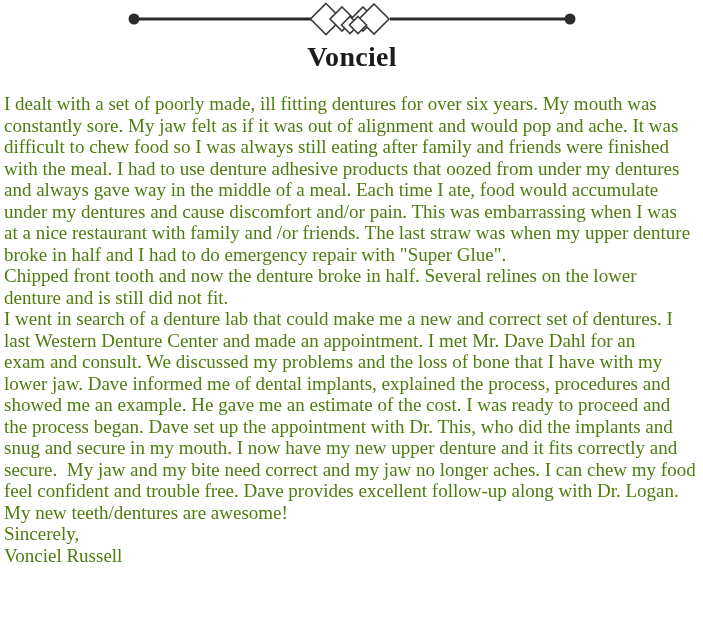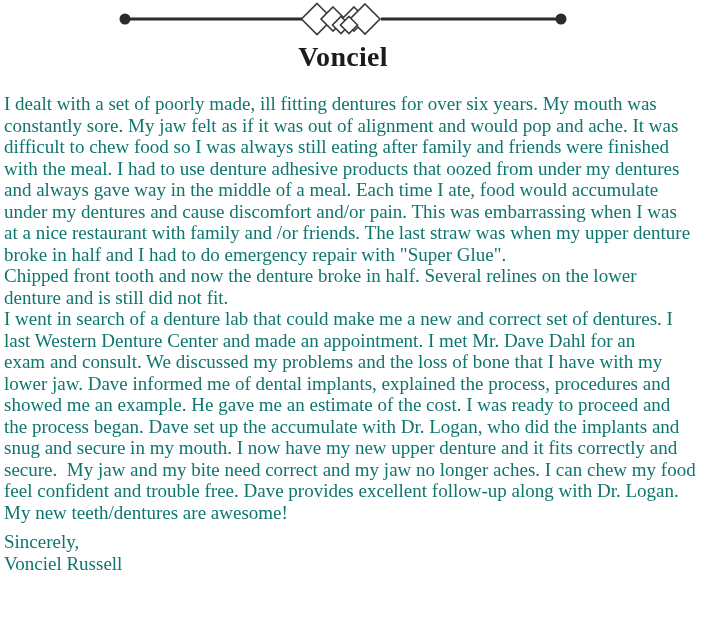--- a/index.html
+++ b/index.html
@@ -13,20 +13,21 @@
   }
   .page {
     width: 703px;
     height: 634px;
     overflow: hidden;
   }
   .header {
     width: 686px;
     padding-top: 0;
     text-align: center;
+    padding-left: 9px;
   }
   .divider-svg {
     display: block;
     margin: 0 auto;
   }
   .title {
     font-family: "Liberation Serif", serif;
     font-size: 28px;
     line-height: 30px;
     font-weight: bold;
@@ -34,23 +35,23 @@
     letter-spacing: 0.3px;
   }
   .body-text {
     margin: 21px 0 0 4px;
   }
   .line {
     font-family: "Liberation Serif", serif;
     font-size: 19px;
     line-height: 21.5px;
     white-space: pre;
-    color: #0f766e;
+    color: #4d7c0f;
   }
-  .signature { margin: 8px 0 0 4px; }
+  .signature { margin: 0 0 0 4px; }
 </style>
 </head>
 <body>
 
 <main class="page">
 
   <header class="header">
     <svg class="divider-svg" width="686" height="38" viewBox="0 0 686 38" xmlns="http://www.w3.org/2000/svg">
 
       <line x1="125" y1="19" x2="303" y2="19" stroke="#2b2b2b" stroke-width="3"></line>
@@ -80,21 +81,21 @@
       <div class="line">under my dentures and cause discomfort and/or pain. This was embarrassing when I was</div>
       <div class="line">at a nice restaurant with family and /or friends. The last straw was when my upper denture</div>
       <div class="line">broke in half and I had to do emergency repair with "Super Glue".</div>
       <div class="line">Chipped front tooth and now the denture broke in half. Several relines on the lower</div>
       <div class="line">denture and is still did not fit.</div>
       <div class="line">I went in search of a denture lab that could make me a new and correct set of dentures. I</div>
       <div class="line">last Western Denture Center and made an appointment. I met Mr. Dave Dahl for an</div>
       <div class="line">exam and consult. We discussed my problems and the loss of bone that I have with my</div>
       <div class="line">lower jaw. Dave informed me of dental implants, explained the process, procedures and</div>
       <div class="line">showed me an example. He gave me an estimate of the cost. I was ready to proceed and</div>
-      <div class="line">the process began. Dave set up the accumulate with Dr. Logan, who did the implants and</div>
+      <div class="line">the process began. Dave set up the appointment with Dr. This, who did the implants and</div>
       <div class="line">snug and secure in my mouth. I now have my new upper denture and it fits correctly and</div>
       <div class="line">secure.  My jaw and my bite need correct and my jaw no longer aches. I can chew my food</div>
       <div class="line">feel confident and trouble free. Dave provides excellent follow-up along with Dr. Logan.</div>
       <div class="line">My new teeth/dentures are awesome!</div>
     </section>
 
   <footer class="signature">
     <div class="line">Sincerely,</div>
     <div class="line">Vonciel Russell</div>
   </footer>

